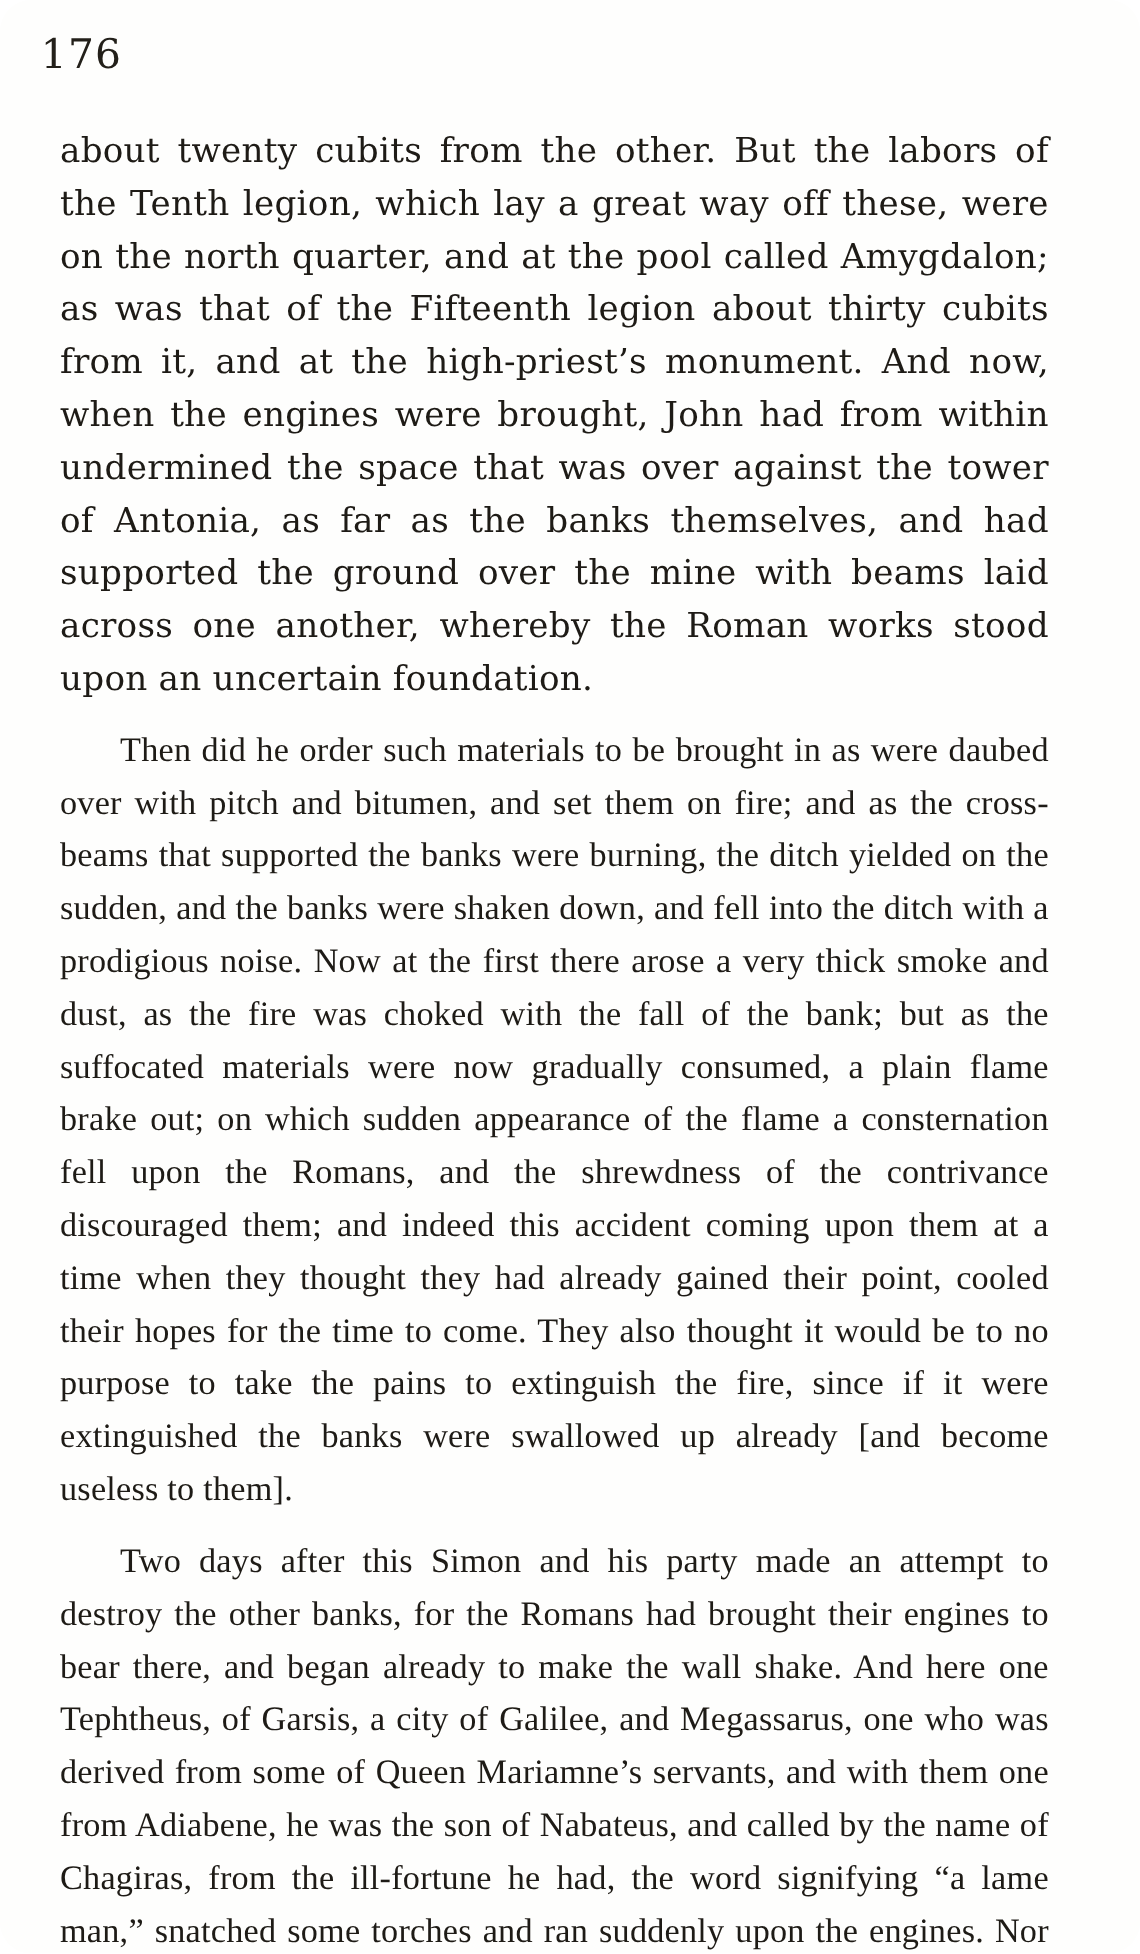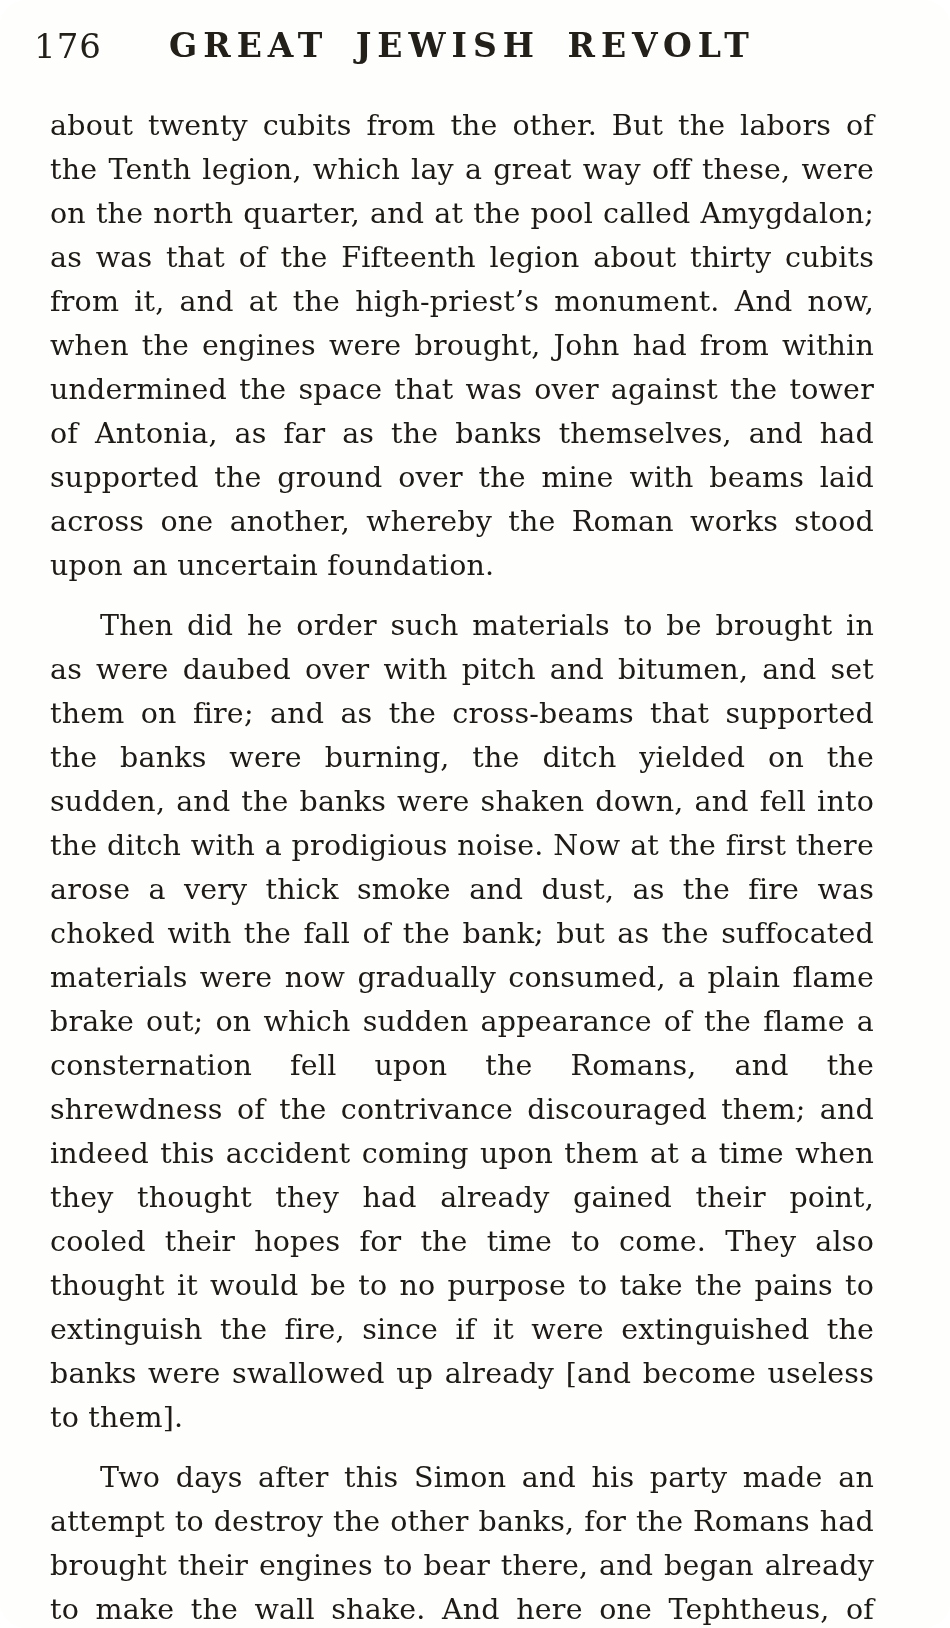--- a/index.html
+++ b/index.html
@@ -50,30 +50,30 @@
     line-height: 44px;
     text-align: justify;
     letter-spacing: 0.2px;
   }
   .body-text p {
     margin: 16px;
     padding: 0;
   }
   .body-text p.indented {
     text-indent: 50px;
+    font-family: Liberation Serif, serif;
   }
 </style>
 </head>
 <body>
 
 <div class="book-page">
 
   <div class="page-header">
     <span class="page-number">176</span>
-    <span class="running-title">GREAT JEWISH REVOLT</span>
   </div>
 
   <div class="body-text">
     <p>about twenty cubits from the other.  But the labors of the Tenth legion, which lay a great way off these, were on the north quarter, and at the pool called Amygdalon; as was that of the Fifteenth legion about thirty cubits from it, and at the high-priest’s monument.  And now, when the engines were brought, John had from within undermined the space that was over against the tower of Antonia, as far as the banks themselves, and had supported the ground over the mine with beams laid across one another, whereby the Roman works stood upon an uncertain foundation.</p>
     <p class="indented">Then did he order such materials to be brought in as were daubed over with pitch and bitumen, and set them on fire; and as the cross-beams that supported the banks were burning, the ditch yielded on the sudden, and the banks were shaken down, and fell into the ditch with a prodigious noise.  Now at the first there arose a very thick smoke and dust, as the fire was choked with the fall of the bank; but as the suffocated materials were now gradually consumed, a plain flame brake out; on which sudden appearance of the flame a consternation fell upon the Romans, and the shrewdness of the contrivance discouraged them; and indeed this accident coming upon them at a time when they thought they had already gained their point, cooled their hopes for the time to come.  They also thought it would be to no purpose to take the pains to extinguish the fire, since if it were extinguished the banks were swallowed up already [and become useless to them].</p>
     <p class="indented">Two days after this Simon and his party made an attempt to destroy the other banks, for the Romans had brought their engines to bear there, and began already to make the wall shake.  And here one Tephtheus, of Garsis, a city of Galilee, and Megassarus, one who was derived from some of Queen Mariamne’s servants, and with them one from Adiabene, he was the son of Nabateus, and called by the name of Chagiras, from the ill-fortune he had, the word signifying “a lame man,” snatched some torches and ran suddenly upon the engines.  Nor were there during this war any men that ever sallied out of the city who were their superiors, either in their boldness or in the terror they struck into their enemies, for they ran out upon the Romans, not as if they were enemies, but friends,</p>
   </div>
 
 </div>
 

